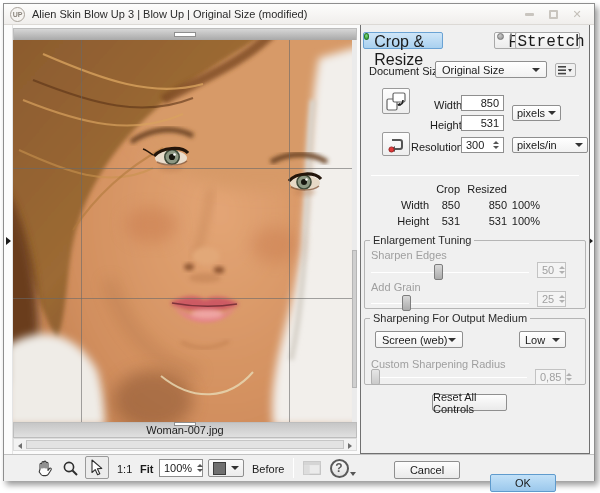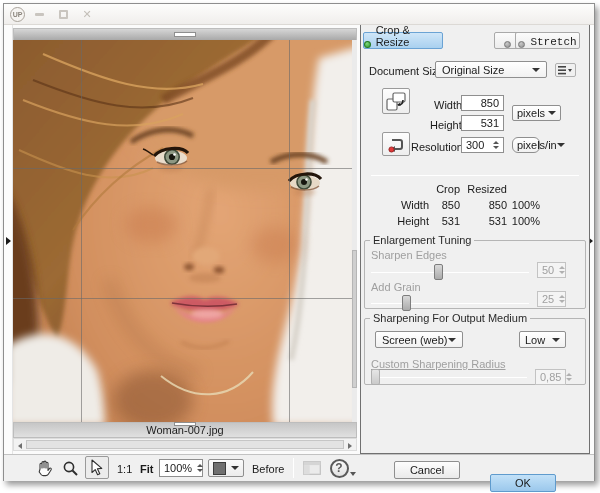--- a/index.html
+++ b/index.html
@@ -43,22 +43,22 @@
     display:flex;align-items:center;justify-content:center;font-size:11px;color:#1d1d1d;}
   .filename-bar .crop-handle{top:-1px;height:4px;}
   .hscroll{position:absolute;left:9px;top:434px;width:344px;height:13px;background:#f2f2f2;border:1px solid #dcdcdc;}
   .hscroll .thumb{position:absolute;left:12px;right:12px;top:1px;bottom:1px;background:#e3e3e3;border:1px solid #c6c6c6;}
   .scroll-arrow{position:absolute;top:4px;width:0;height:0;border-top:3px solid transparent;border-bottom:3px solid transparent;}
   .scroll-arrow.left{left:4px;border-right:4px solid #6f6f6f;}
   .scroll-arrow.right{right:4px;border-left:4px solid #6f6f6f;}
   
   .panel{position:absolute;left:356px;top:21px;width:230px;height:429px;background:#f0f0f0;
     border-left:1px solid #707070;border-right:1px solid #707070;border-bottom:1px solid #707070;}
-  .tab{position:absolute;top:7px;height:17px;display:flex;align-items:flex-end;justify-content:center;gap:5px;
-    font-size:11px;border:1px solid #a9a9a9;background:linear-gradient(#fbfbfb,#ececec);border-radius:2px;cursor:default;}
+  .tab{position:absolute;top:7px;height:17px;display:flex;align-items:flex-start;justify-content:center;gap:5px;
+    font-size:16px;border:1px solid #a9a9a9;background:linear-gradient(#fbfbfb,#ececec);border-radius:2px;cursor:default;}
   .tab.active{background:linear-gradient(#cfe6f8,#a9d0ef);border-color:#6ba3d4;}
   .tab-dot{width:7px;height:7px;border-radius:50%;background:radial-gradient(circle at 35% 30%,#c9c9c9,#8f8f8f);border:1px solid #777;}
   .tab.active .tab-dot{background:radial-gradient(circle at 35% 30%,#7fd97f,#2e9a2e);border:1px solid #267a26;}
   .lbl{position:absolute;white-space:nowrap;font-size:11px;}
   .lbl.dis{color:#9f9f9f;}
   .sel{position:absolute;display:flex;align-items:center;background:linear-gradient(#ffffff,#f1f1f1);
     border:1px solid #8f8f8f;border-radius:2px;padding:0 6px;font-size:11px;}
   .sel .caret{margin-left:auto;width:0;height:0;border-left:4px solid transparent;border-right:4px solid transparent;border-top:4px solid #333;}
   .field{position:absolute;background:#ffffff;border:1px solid #8f8f8f;display:flex;align-items:center;
     justify-content:flex-end;padding:0 4px;font-size:11px;}
@@ -91,20 +91,21 @@
     font-weight:bold;font-size:12px;display:flex;align-items:center;justify-content:center;background:linear-gradient(#fafafa,#e2e2e2);}
   .mini-caret{position:absolute;width:0;height:0;border-left:3px solid transparent;border-right:3px solid transparent;border-top:4px solid #555;}
 </style>
 </head>
 <body>
 
 <div class="window">
 
   <div class="titlebar">
     <div class="app-logo">UP</div>
+    <div class="title-text">Alien Skin Blow Up 3 | Blow Up | Original Size (modified)</div>
     <div class="win-controls">
       <div class="win-btn">
           <div class="glyph-min"></div>
         </div>
       <div class="win-btn">
           <div class="glyph-max"></div>
         </div>
       <div class="win-btn">
           <div class="glyph-close">✕</div>
         </div>
@@ -277,21 +278,21 @@
       <span class="caret"></span>
     </div>
     <span class="lbl" style="left:50px;top:116px;">Resolution</span>
     <div class="field" style="left:100px;top:112px;width:43px;height:16px;justify-content:space-between;">
       <span>300</span>
       <span class="spin">
           <i class="up"></i>
           <i class="dn"></i>
         </span>
     </div>
-    <div class="sel" style="left:151px;top:112px;width:28px;height:16px;padding:0 4px;border-radius:6px;">
+    <div class="sel" style="left:151px;top:112px;width:76px;height:16px;padding:0 4px;">
       <span>pixels/in</span>
       <span class="caret"></span>
     </div>
 
     <div class="separator" style="left:10px;top:150px;width:208px;"></div>
 
     <span class="num" style="left:59px;top:158px;width:40px;font-weight:normal;">Crop</span>
     <span class="num" style="left:106px;top:158px;width:40px;">Resized</span>
     <span class="num" style="left:20px;top:174px;width:48px;">Width</span>
     <span class="num" style="left:59px;top:174px;width:40px;">850</span>
@@ -328,31 +329,34 @@
     <div class="groupbox" style="left:3px;top:293px;width:222px;height:67px;"></div>
     <span class="group-title" style="left:9px;top:287px;">Sharpening For Output Medium</span>
     <div class="sel" style="left:14px;top:306px;width:88px;height:17px;">
       <span>Screen (web)</span>
       <span class="caret"></span>
     </div>
     <div class="sel" style="left:158px;top:306px;width:47px;height:17px;padding:0 5px;">
       <span>Low</span>
       <span class="caret"></span>
     </div>
-    <span class="lbl dis" style="left:10px;top:333px;text-decoration:underline;">Custom Sharpening Radius</span>
+    <span class="lbl dis" style="left:10px;top:333px;">Custom Sharpening Radius</span>
     <div class="slider-track" style="left:10px;top:352px;width:156px;"></div>
     <div class="slider-thumb dis" style="left:10px;top:344px;"></div>
     <div class="field dis" style="left:174px;top:344px;width:31px;height:16px;justify-content:space-between;">
       <span>0,85</span>
       <span class="spin">
           <i class="up"></i>
           <i class="dn"></i>
         </span>
     </div>
 
+    <div class="btn" style="left:71px;top:369px;width:75px;height:17px;">
+      <span>Reset All Controls</span>
+    </div>
   </div>
 
   <div class="toolbar">
     <div class="tool" style="left:29px;top:3px;width:22px;height:21px;">
       <svg width="17" height="17" viewBox="0 0 17 17">
         <path d="M4,9 L4,4.5 Q4,3.3 5,3.3 Q6,3.3 6,4.5 L6,8 L6,2.7 Q6,1.6 7,1.6 Q8,1.6 8,2.7 L8,7.8 L8,2.2 Q8,1.1 9,1.1 Q10,1.1 10,2.2 L10,8 L10,3.3 Q10,2.2 11,2.2 Q12,2.2 12,3.3 L12,10.5 L13.4,8.6 Q14.2,7.6 15,8.3 Q15.7,8.9 15,10 L12.3,14.2 Q11.4,15.6 9.7,15.6 L7.4,15.6 Q6,15.6 5.1,14.5 L3.2,12 Z" fill="#fdfdfd" stroke="#3a3a3a" stroke-width="1.1" stroke-linejoin="round"></path>
       </svg>
     </div>
     <div class="tool" style="left:55px;top:3px;width:22px;height:21px;">
       <svg width="17" height="17" viewBox="0 0 17 17">

